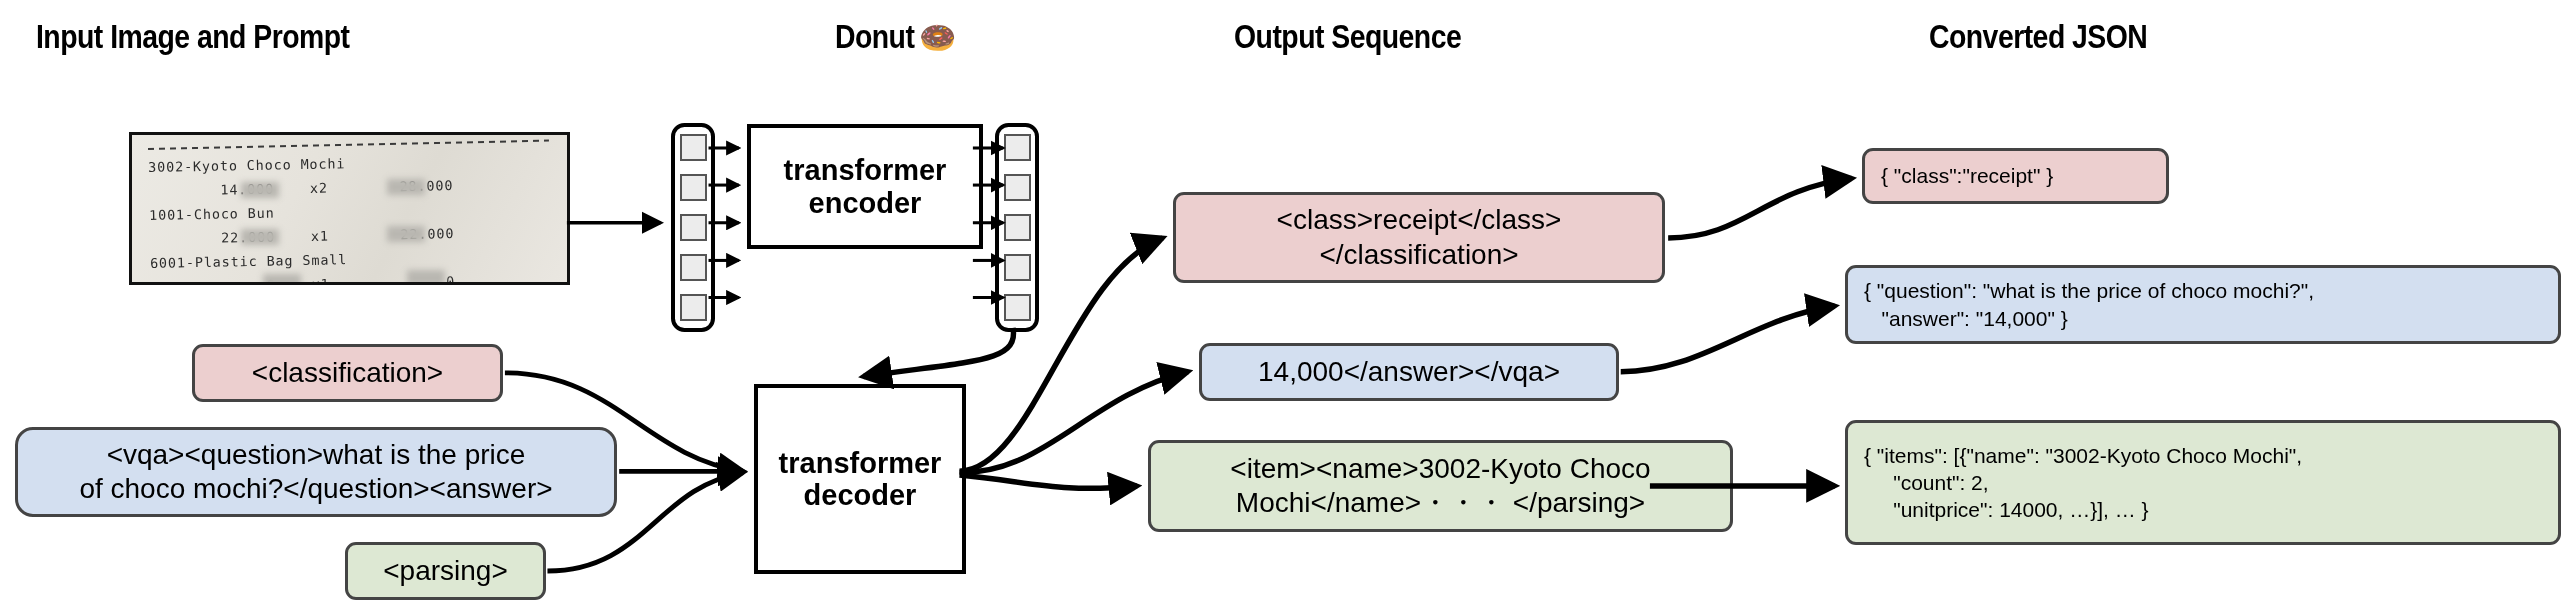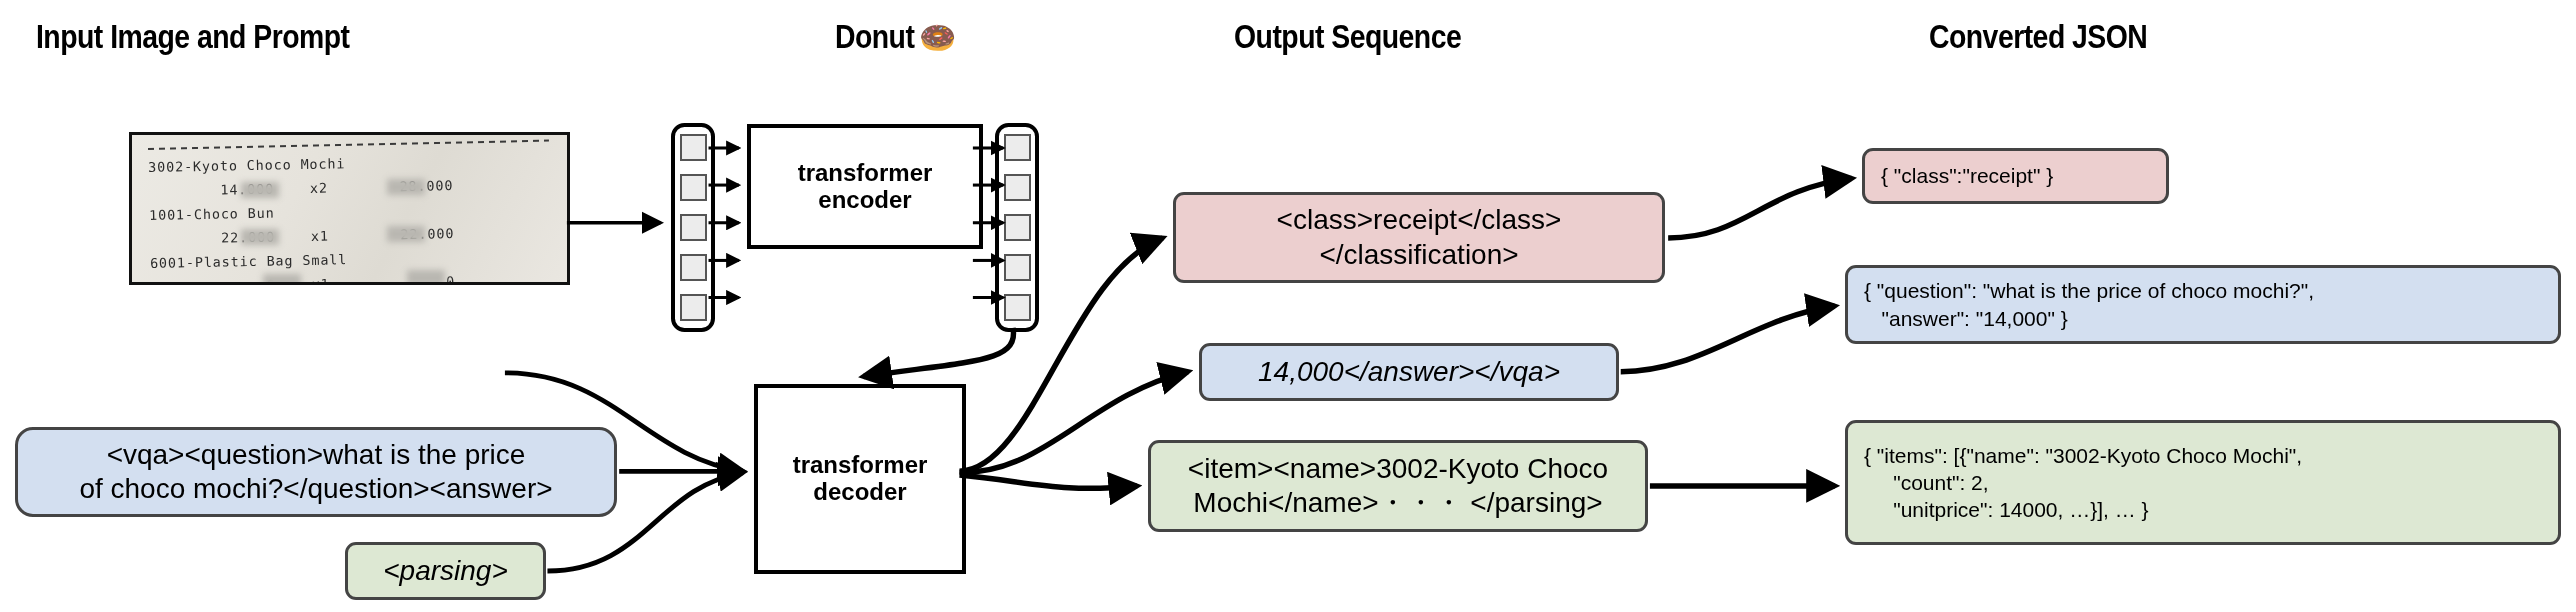--- a/index.html
+++ b/index.html
@@ -27,21 +27,21 @@
   .rc-blur{position:absolute;background:#b9b7b1;filter:blur(3px);border-radius:1.2px;}
 
   
   .tokcol{position:absolute;border:4.3px solid #000;border-radius:13.4px;background:#fff;
           display:flex;flex-direction:column;justify-content:space-around;align-items:center;}
   .tok{width:23px;height:23px;background:#ececec;border:2.4px solid #555;}
 
   
   .tblock{position:absolute;border:4.3px solid #000;background:#fff;
           display:flex;align-items:center;justify-content:center;text-align:center;
-          font-weight:bold;font-size:24px;line-height:1.12;color:#000;}
+          font-weight:bold;font-size:29px;line-height:1.12;color:#000;}
 
   
   .pill{position:absolute;border:3px solid #444;border-radius:11px;
         display:flex;align-items:center;justify-content:center;text-align:center;
         font-size:28px;line-height:1.22;color:#000;padding:3.6px 9.7px;box-sizing:border-box;}
   .pill.pink{background:#eccfcf;}
   .pill.blue{background:#d3dff0;}
   .pill.green{background:#dde8d3;}
 
   .pill.json{justify-content:flex-start;text-align:left;white-space:pre;
@@ -101,40 +101,43 @@
     <div class="tok"></div>
     <div class="tok"></div>
     <div class="tok"></div>
   </div>
 
   <div class="tblock" style="left:754px;top:377px;width:204px;height:182px;">
     <span style="white-space:pre-line;">transformer
 decoder</span>
   </div>
 
+  <div class="pill pink" style="left:192px;top:337px;width:311px;height:58px;">
+    <span style="white-space:pre-line;">&lt;classification&gt;</span>
+  </div>
 
   <div class="pill blue" style="left:15px;top:420px;width:602px;height:90px;border-radius:18px;">
     <span style="white-space:pre-line;">&lt;vqa&gt;&lt;question&gt;what is the price
 of choco mochi?&lt;/question&gt;&lt;answer&gt;</span>
   </div>
 
   <div class="pill green" style="left:345px;top:535px;width:201px;height:58px;">
-    <span style="white-space:pre-line;font-style:italic;">&lt;parsing&gt;</span>
+    <span style="white-space:pre-line;">&lt;parsing&gt;</span>
   </div>
 
   <div class="pill pink" style="left:1173px;top:185px;width:492px;height:91px;">
     <span style="white-space:pre-line;">&lt;class&gt;receipt&lt;/class&gt;
 &lt;/classification&gt;</span>
   </div>
 
   <div class="pill blue" style="left:1199px;top:336px;width:420px;height:58px;">
-    <span style="white-space:pre-line;font-style:italic;">14,000&lt;/answer&gt;&lt;/vqa&gt;</span>
-  </div>
-
-  <div class="pill green" style="left:1148px;top:433px;width:500px;height:92px;">
+    <span style="white-space:pre-line;">14,000&lt;/answer&gt;&lt;/vqa&gt;</span>
+  </div>
+
+  <div class="pill green" style="left:1148px;top:433px;width:585px;height:92px;">
     <span style="white-space:pre-line;">&lt;item&gt;&lt;name&gt;3002-Kyoto Choco
 Mochi&lt;/name&gt;・・・ &lt;/parsing&gt;</span>
   </div>
 
   <div class="pill pink json" style="left:1862px;top:141px;width:307px;height:56px;
        align-items:center;">
     <span>{ "class":"receipt" }</span>
   </div>
 
   <div class="pill blue json" style="left:1845px;top:258px;width:716px;height:79px;

